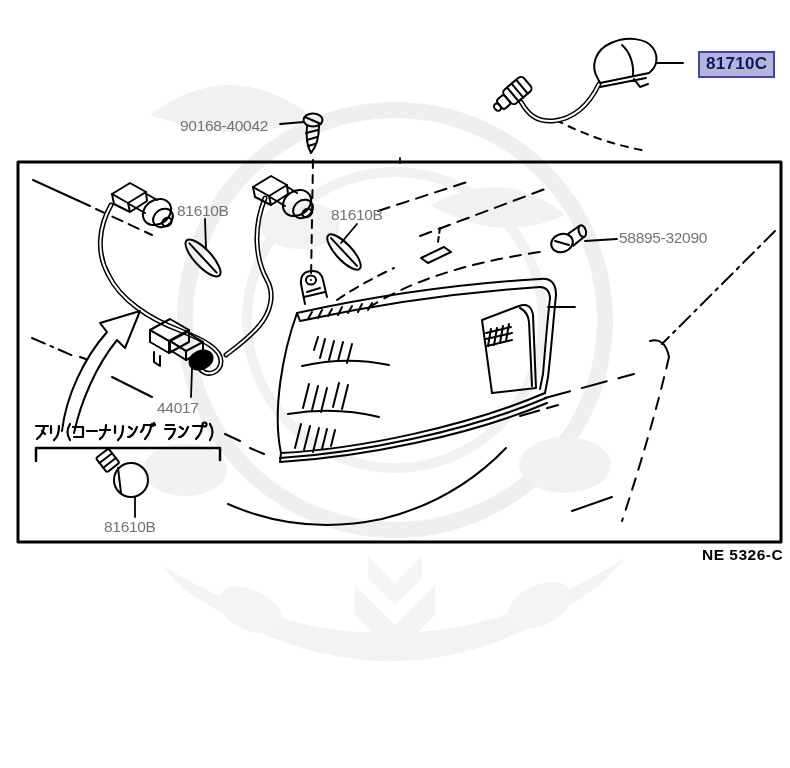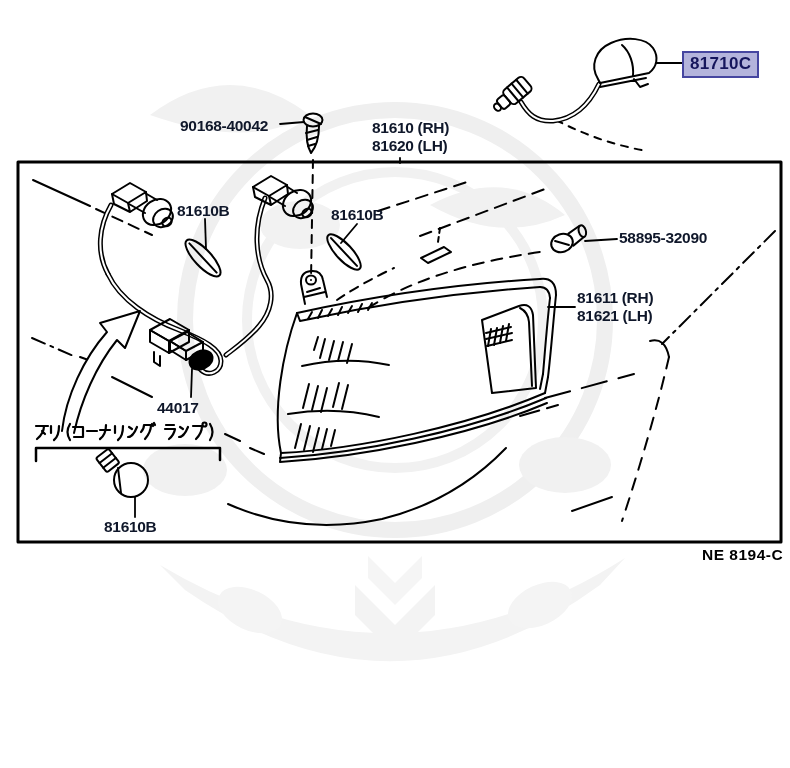--- a/index.html
+++ b/index.html
@@ -1,25 +1,25 @@
 <!DOCTYPE html>
 <html><head>
 <meta charset="utf-8">
 <style>
   html,body{margin:0;padding:0;background:#fff;}
   #stage{position:relative;width:790px;height:768px;background:#ffffff;overflow:hidden;
          font-family:"Liberation Sans",sans-serif;}
   svg{position:absolute;left:0;top:0;}
   .art{stroke:#000;fill:none;stroke-width:2;stroke-linecap:round;stroke-linejoin:round;}
-  .lbl{position:absolute;font-weight:bold;font-size:15.5px;letter-spacing:-0.3px;
-       color:#0f172a;white-space:nowrap;line-height:18px;z-index:3;}
+  .lbl{position:absolute;font-weight:normal;font-size:15.5px;letter-spacing:-0.3px;
+       color:#737373;white-space:nowrap;line-height:18px;z-index:3;}
   .lbl2 div{line-height:18px;}
   .hl{position:absolute;z-index:3;background:#b4b4dc;border:2px solid #4646a0;
       padding:1px 6px 2px 6px;font-weight:bold;font-size:17px;letter-spacing:0.3px;
-      color:#15155c;line-height:20px;}
+      color:#15155c;line-height:20px;margin-left:16px;}
   .footer{position:absolute;font-weight:bold;font-size:15.5px;letter-spacing:0.5px;z-index:3;}
 </style>
 </head>
 <body>
 
 <div id="stage">
 
   <svg width="790" height="768" aria-hidden="true">
     <g stroke="none">
       <circle cx="395" cy="320" r="210" fill="none" stroke="#efefef" stroke-width="16"></circle>
@@ -227,38 +227,30 @@
           <path d="M1,2 L10,2 Q10,9 4,15 M12.5,0.5 m-2,0 a2,2 0 1,0 4,0 a2,2 0 1,0 -4,0"></path>
         </g>
       <g transform="translate(170,0)">
           <path d="M4,0 Q9,8 4,16"></path>
         </g>
     </g>
   </svg>
 
   <div class="lbl" style="left:180px;top:117px">90168-40042</div>
 
-  <div class="lbl lbl2" style="left:372px;top:119px">
-    <div>81610 (RH)</div>
-    <div>81620 (LH)</div>
-  </div>
 
   <div class="lbl" style="left:177px;top:202px">81610B</div>
 
   <div class="lbl" style="left:331px;top:206px">81610B</div>
 
   <div class="hl" style="left:682px;top:51px">81710C</div>
 
   <div class="lbl" style="left:619px;top:229px">58895-32090</div>
 
-  <div class="lbl lbl2" style="left:577px;top:289px">
-    <div>81611 (RH)</div>
-    <div>81621 (LH)</div>
-  </div>
 
   <div class="lbl" style="left:157px;top:399px">44017</div>
 
   <div class="lbl" style="left:104px;top:518px">81610B</div>
 
   <div style="position:absolute;left:36px;top:422px;width:185px;height:20px;z-index:2" aria-label="アリ(コーナリング ランプ)"></div>
 
-  <div class="footer" style="left:702px;top:546px">NE 8194-C</div>
+  <div class="footer" style="left:702px;top:546px">NE 5326-C</div>
 </div>
 
 </body></html>

